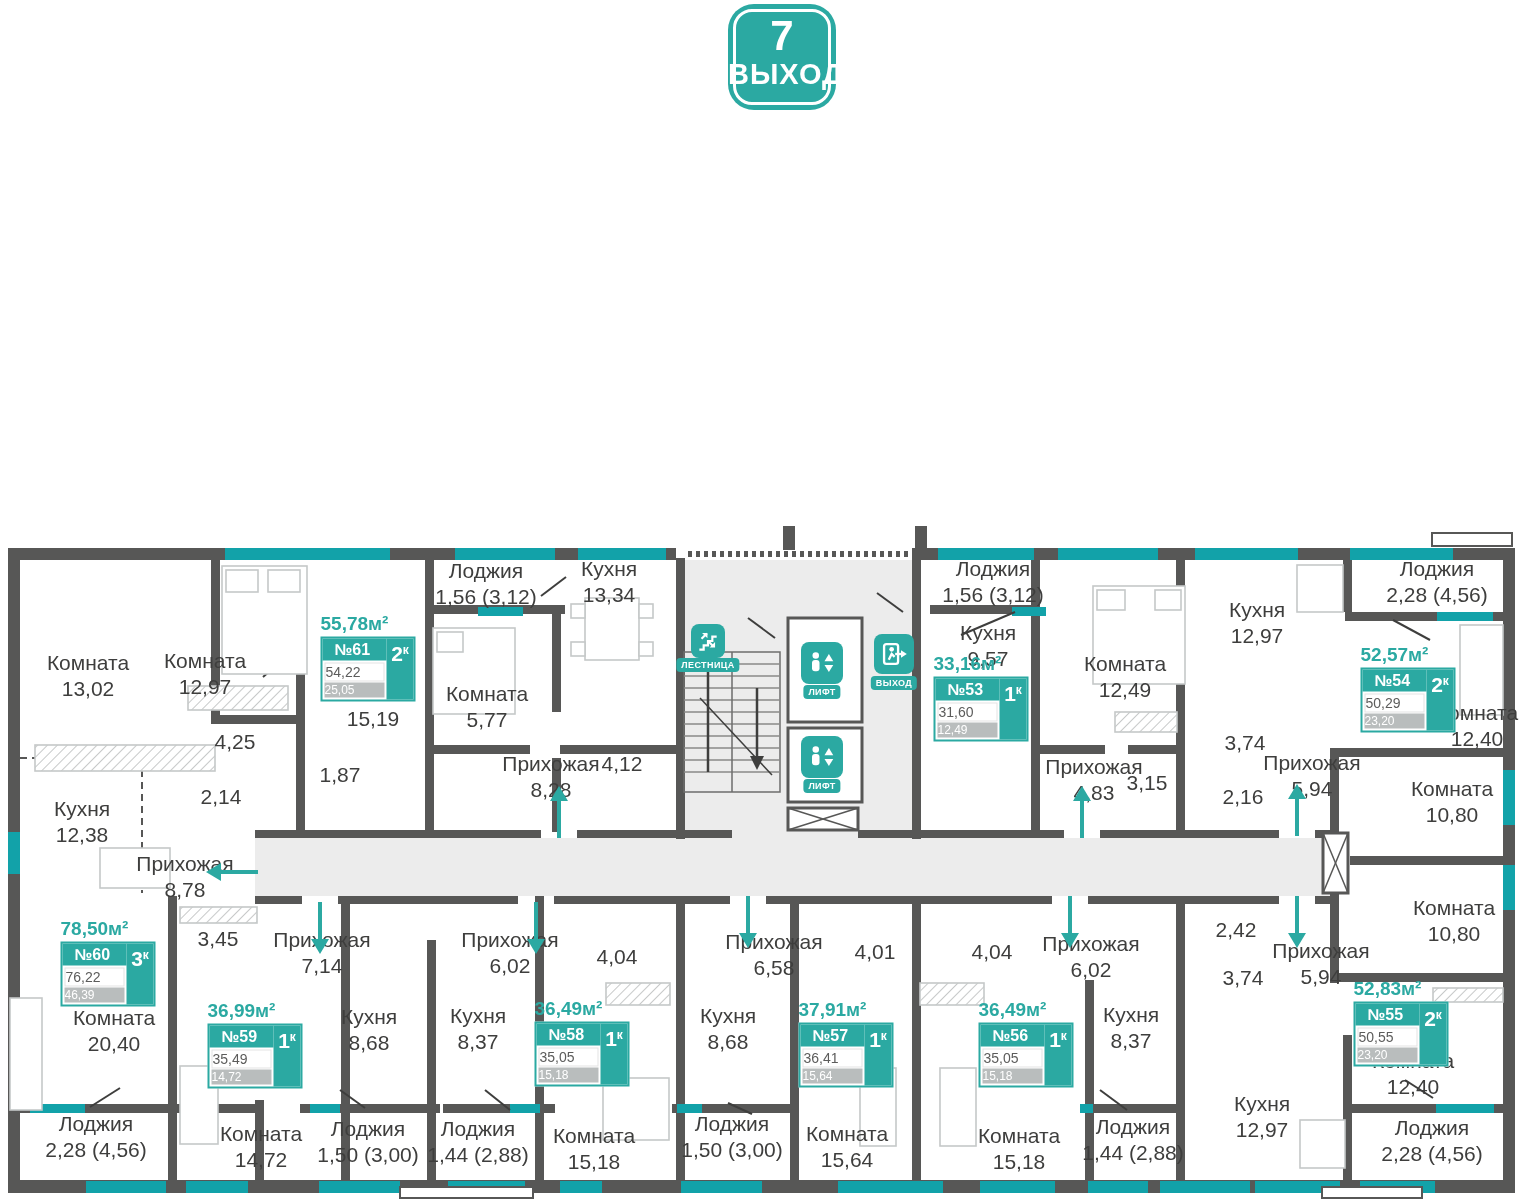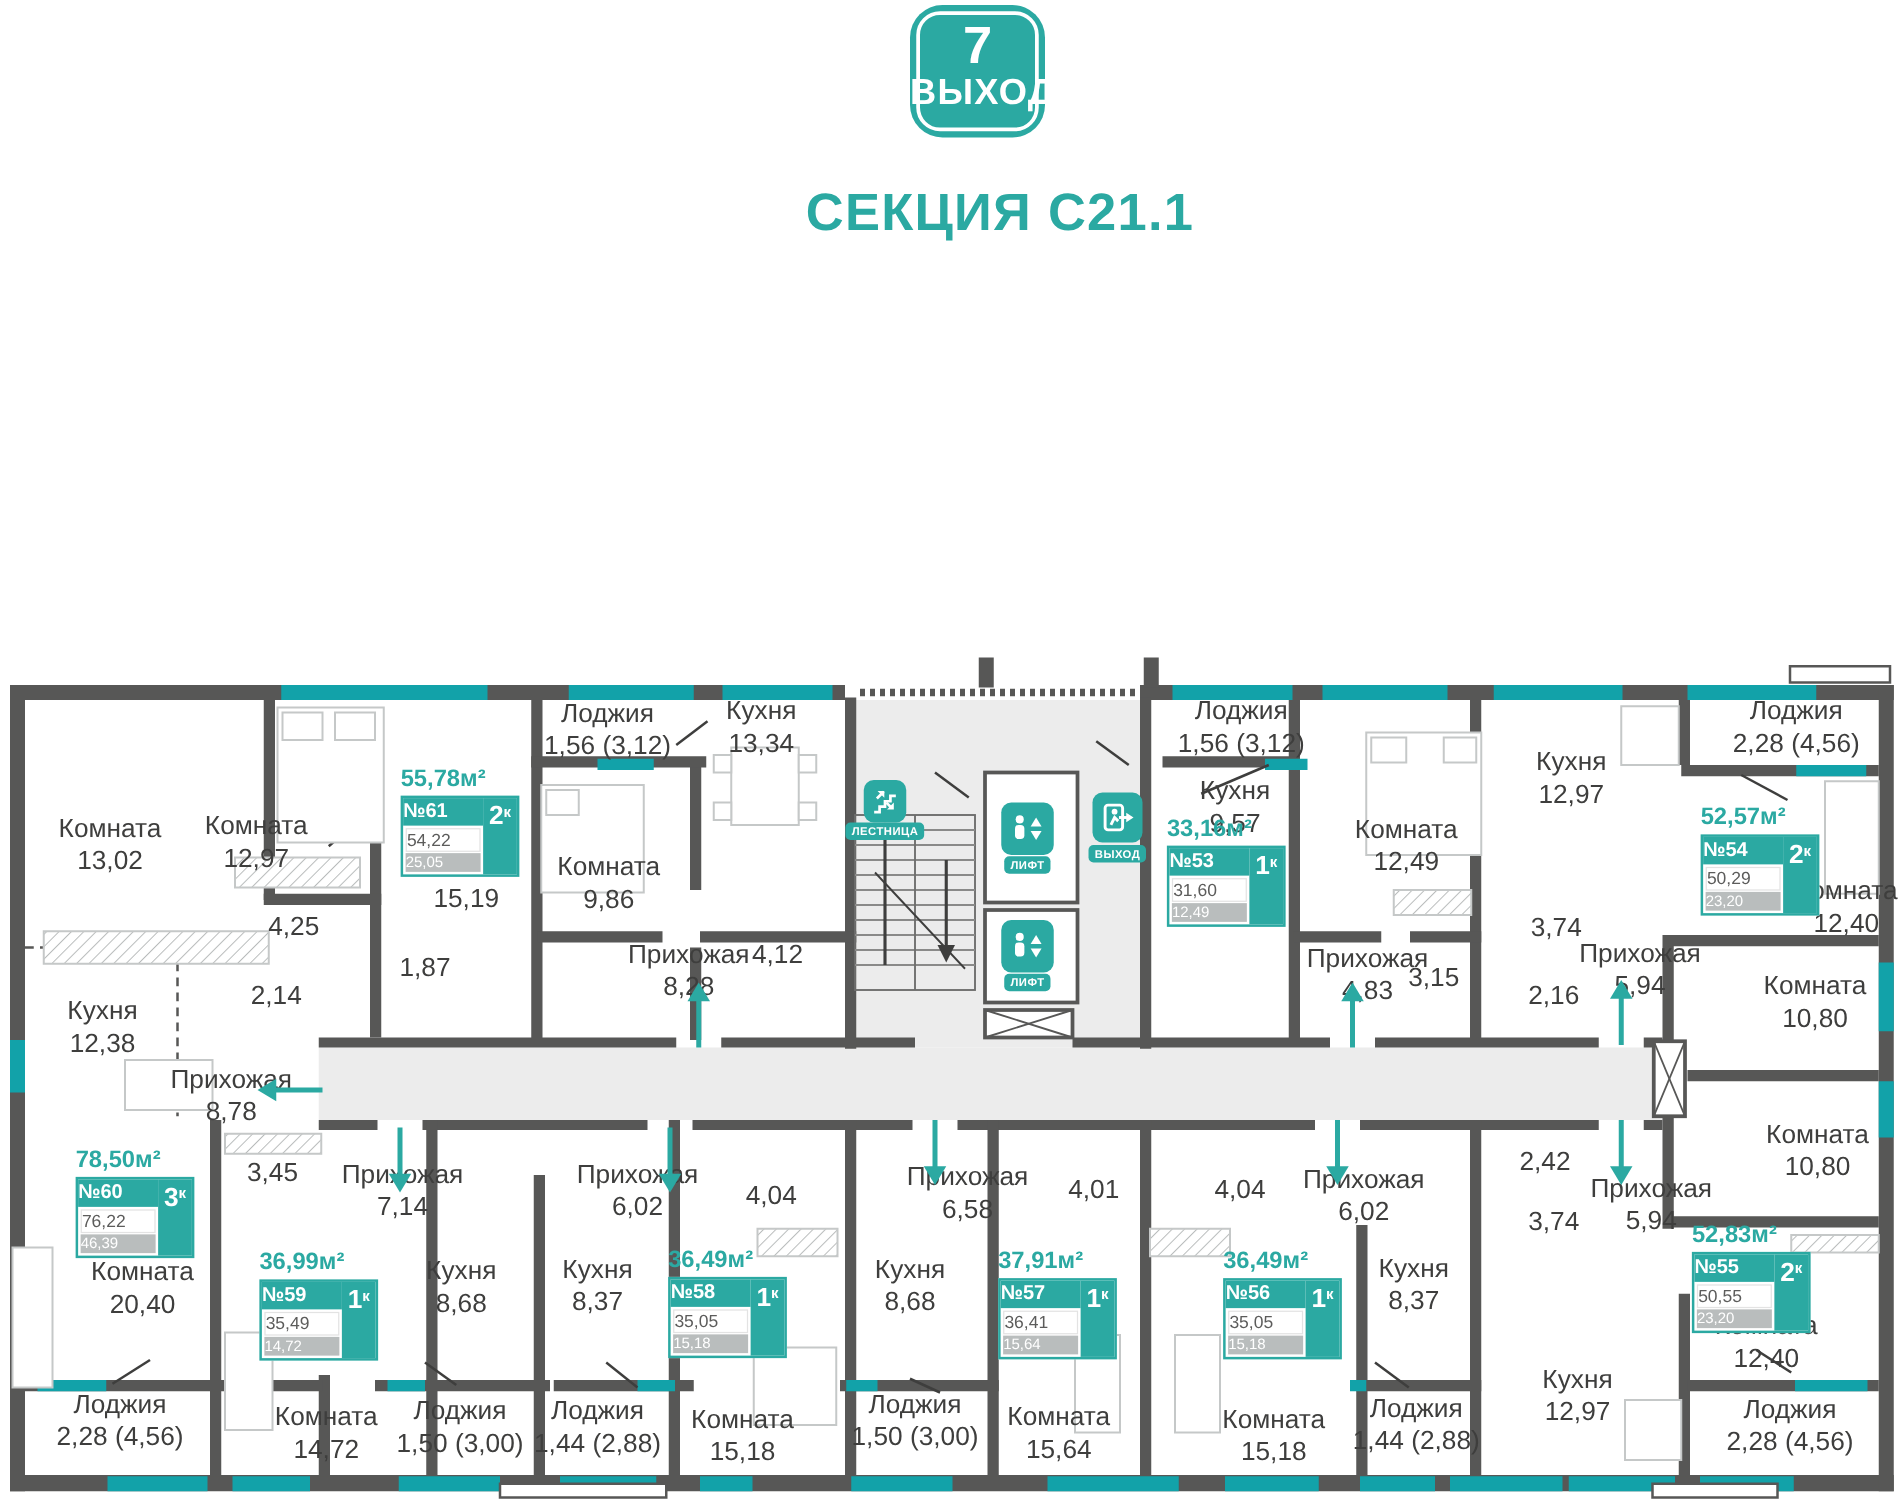--- a/index.html
+++ b/index.html
@@ -17,21 +17,21 @@
 
   
   .rl{position:absolute;transform:translate(-50%,-50%);display:flex;flex-direction:column;
       text-align:center;font-size:21px;line-height:1.22;white-space:nowrap;color:#3e3e3d}
 
   
   .apt{position:absolute;transform:translate(-50%,-50%);text-align:left;z-index:3}
   .apt-area{color:#2BA9A2;font-weight:700;font-size:19px;margin-bottom:2px;white-space:nowrap}
   .apt-box{display:flex;border:2px solid #2BA9A2;background:#fff;width:max-content;margin:0 auto}
   .apt-col{display:flex;flex-direction:column;width:64px}
-  .apt-num{background:#2BA9A2;color:#fff;font-weight:700;font-size:16px;padding:2px 0}
+  .apt-num{background:#2BA9A2;color:#fff;font-weight:700;font-size:16px;padding:2px 12px}
   .apt-v1{color:#5c5c5b;font-size:14px;margin:2px 2px 1px 2px;border:1px solid #e3e3e3;padding:0 0 1px 0}
   .apt-v2{background:#b9bdbd;color:#fff;font-size:12px;margin:0 2px 2px 2px;padding:0 0 1px 0}
   .apt-type{background:#2BA9A2;color:#fff;width:27px;font-weight:700;font-size:21px;display:flex;justify-content:center;padding-top:3px}
   .apt-type .sfx{font-size:12px;line-height:1;margin-top:2px}
 
   
   .tile{position:absolute;transform:translate(-50%,-50%);background:#2BA9A2;border-radius:8px;
         display:flex;align-items:center;justify-content:center;z-index:3}
   .cap{position:absolute;transform:translate(-50%,-50%);background:#2BA9A2;color:#fff;border-radius:4px;
        font-weight:700;font-size:9px;letter-spacing:.4px;padding:2px 5px;white-space:nowrap;z-index:3}
@@ -41,21 +41,20 @@
 </head>
 <body>
 
 <div id="canvas">
 
   <div class="floor-badge">
     <div class="ring"></div>
     <div class="num">7</div>
     <div class="word">ВЫХОД</div>
   </div>
-  <div class="section-title">СЕКЦИЯ C21.1</div>
 
   <svg class="plan" width="1523" height="1200" viewBox="0 0 1523 1200">
     <defs>
       <pattern id="hatch" width="7" height="7" patternTransform="rotate(45)" patternUnits="userSpaceOnUse">
         <rect width="7" height="7" fill="#fff"></rect>
           <line x1="0" y1="0" x2="0" y2="7" stroke="#b9bcbc" stroke-width="1.6"></line>
       </pattern>
     </defs>
 
     <g>
@@ -337,21 +336,21 @@
   <div class="rl" style="left:205px;top:674px">
       <span>Комната</span>
       <span>12,97</span>
     </div>
   <div class="rl" style="left:373px;top:706px">
       <span>Комната</span>
       <span>15,19</span>
     </div>
   <div class="rl" style="left:487px;top:707px">
       <span>Комната</span>
-      <span>9,86</span>
+      <span>5,77</span>
     </div>
   <div class="rl" style="left:486px;top:584px">
       <span>Лоджия</span>
       <span>1,56 (3,12)</span>
     </div>
   <div class="rl" style="left:609px;top:582px">
       <span>Кухня</span>
       <span>13,34</span>
     </div>
   <div class="rl" style="left:551px;top:777px">

